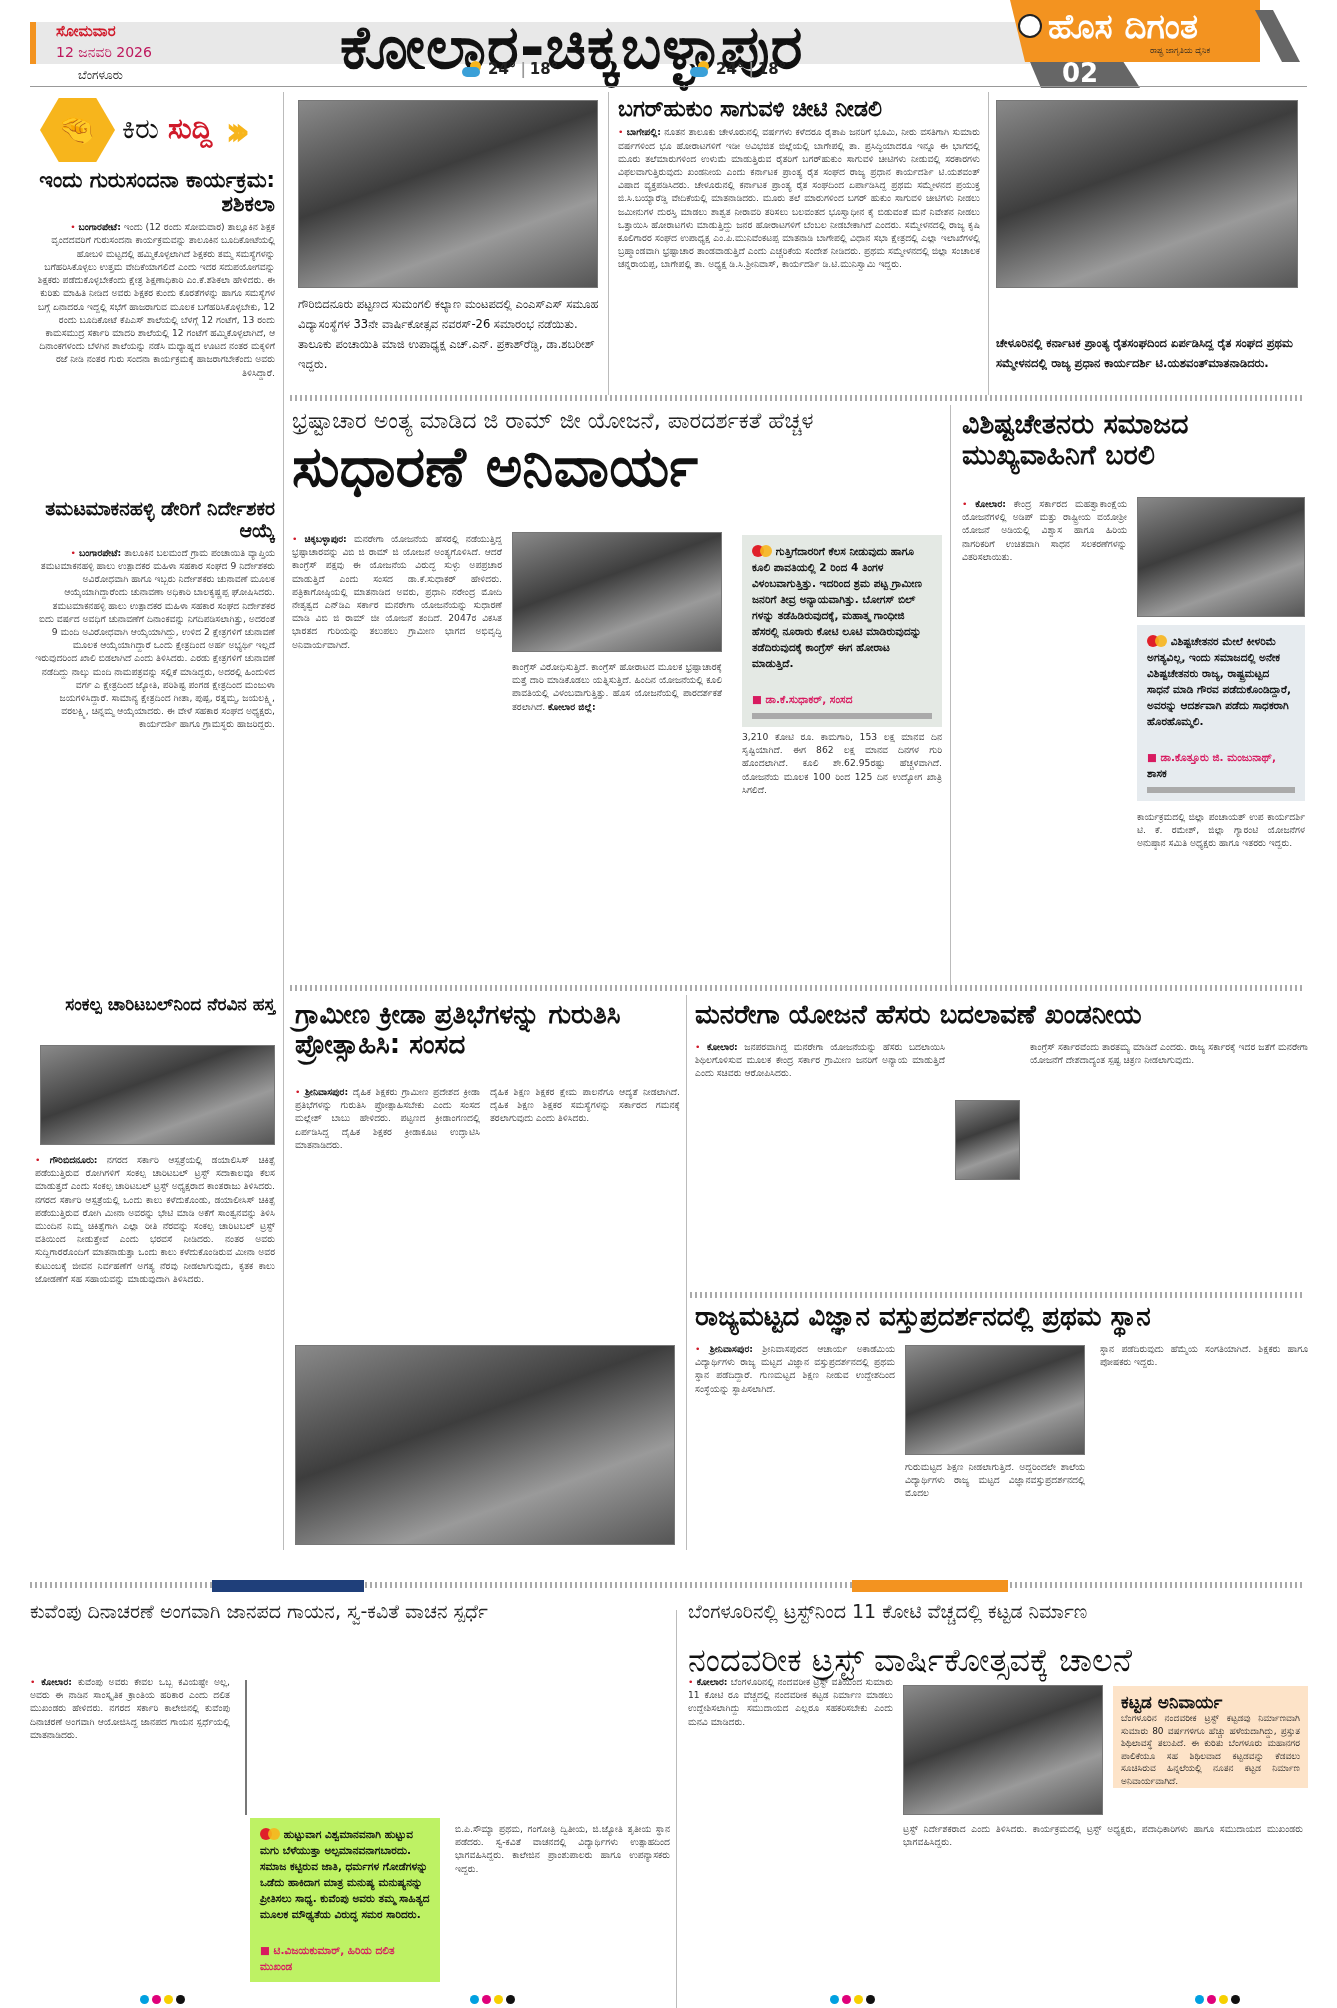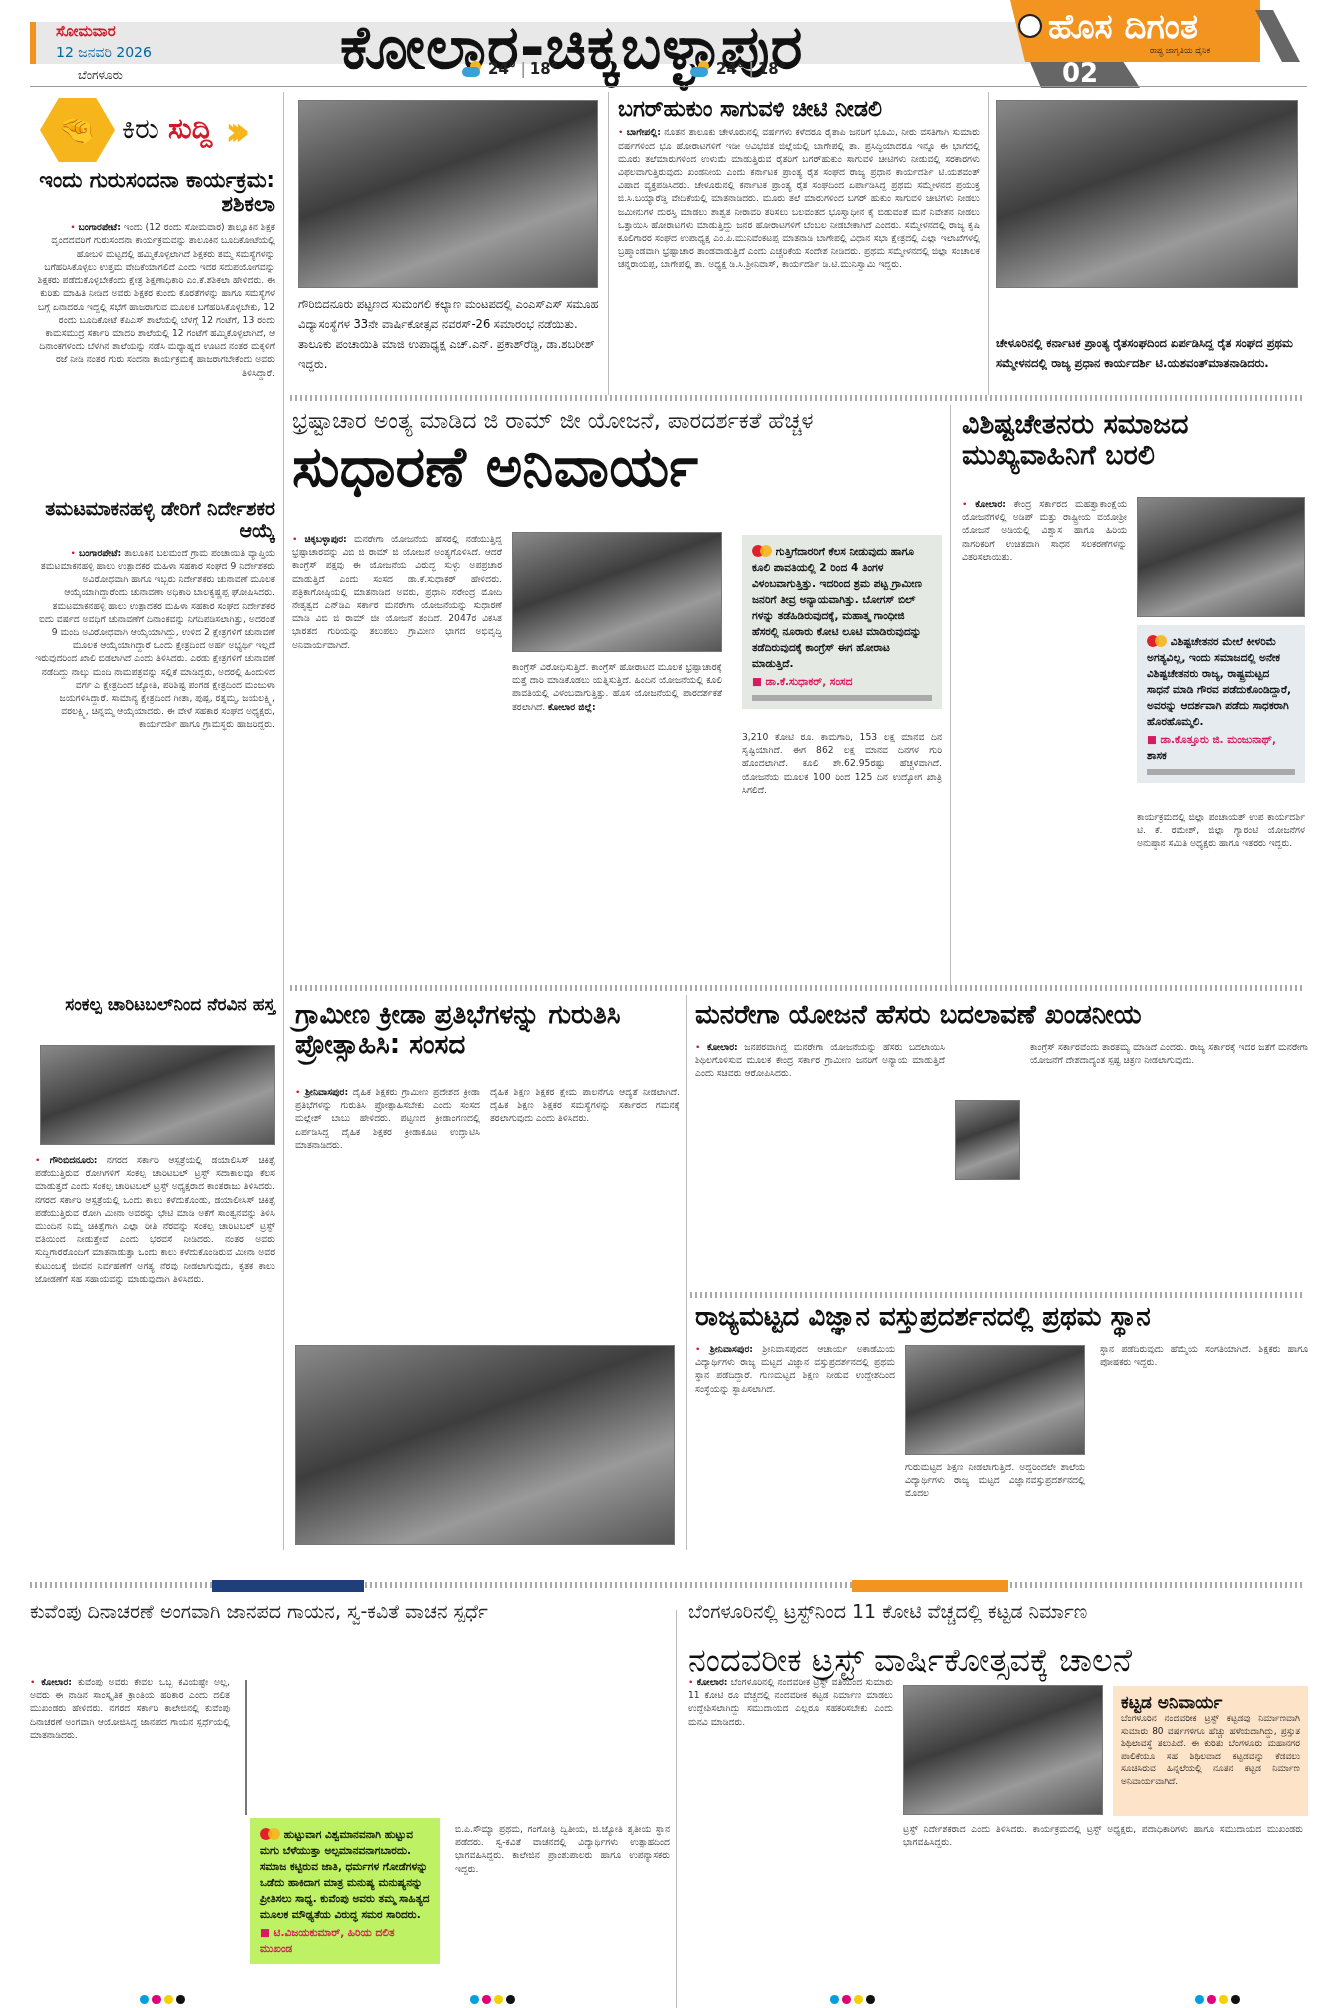--- a/index.html
+++ b/index.html
@@ -2,21 +2,21 @@
 <html><head>
 <meta charset="utf-8">
 <style>
 *{box-sizing:border-box;margin:0;padding:0}
 body{width:1337px;height:2008px;background:#fff;font-family:"DejaVu Sans",sans-serif;color:#111;position:relative;overflow:hidden}
 .abs{position:absolute}
 .masthead{left:0;top:0;width:1337px;height:90px}
 .mast-band{left:30px;top:22px;width:1000px;height:42px;background:#e8e8e8}
 .mast-orange{left:30px;top:22px;width:6px;height:42px;background:#f39320}
 .day{left:56px;top:22px;font-size:15px;font-weight:bold;color:#d01a2a}
-.date{left:56px;top:44px;font-size:14px;color:#0369a1}
+.date{left:56px;top:44px;font-size:14px;color:#be185d}
 .city{left:78px;top:68px;font-size:12px;color:#222}
 .title{left:340px;top:12px;font-size:60px;font-weight:900;letter-spacing:1px;color:#111;font-family:"DejaVu Sans",sans-serif}
 .weather{top:60px;font-size:15px;font-weight:bold;color:#222;display:flex;gap:4px;align-items:center}
 .wicon{width:22px;height:16px;position:relative}
 .wicon .sun{position:absolute;left:8px;top:0;width:11px;height:11px;border-radius:50%;background:#f7b51c}
 .wicon .cloud{position:absolute;left:0;top:6px;width:18px;height:10px;border-radius:6px;background:#3aa0d8}
 .brand-orange{left:1010px;top:0;width:250px;height:62px;background:#f39320;clip-path:polygon(0 0,100% 0,100% 100%,6% 100%)}
 .brand-grey{left:1255px;top:10px;width:45px;height:52px;background:#666;clip-path:polygon(0 0,40% 0,100% 100%,60% 100%)}
 .brand-name{left:1040px;top:6px;font-size:34px;font-weight:bold;color:#fff}
 .brand-tag{left:1150px;top:46px;font-size:8px;color:#222}
@@ -37,21 +37,21 @@
 .body .lead{font-weight:bold;color:#111}
 .body .dot{color:#d01a2a}
 .photo{background:linear-gradient(160deg,#8a8a8a,#3d3d3d 40%,#9a9a9a 70%,#555);border:1px solid #777}
 .caption{font-size:11.5px;line-height:20px;color:#111}
 .quote{background:#e4e9e4;padding:8px 10px;font-size:10.5px;font-weight:bold;line-height:16px;color:#111}
 .quote.blue{background:#e6ebef}
 .quote.peach{background:#bef264}
 .qmark{display:inline-block;width:20px;height:16px;position:relative;vertical-align:top}
 .qmark::before{content:"";position:absolute;left:0;top:2px;width:12px;height:12px;border-radius:50%;background:#e0202a}
 .qmark::after{content:"";position:absolute;left:8px;top:2px;width:12px;height:12px;border-radius:50%;background:#f7b51c;opacity:.9}
-.qauth{color:#d81b60;display:block;margin-top:2px}
+.qauth{color:#d81b60;display:block;margin-top:20px}
 .qauth::before{content:"■ ";color:#d81b60}
 .qbar{height:6px;background:#aaa;margin-top:6px}
 .colorbar{height:16px}
 .regmark{width:60px;display:flex;gap:3px}
 .regmark span{width:9px;height:9px;border-radius:50%}
 </style>
 </head>
 <body>
 
 <div class="abs masthead">
@@ -251,21 +251,21 @@
   <h2 style="font-size:32px;font-weight:400;margin-top:19px">ನಂದವರೀಕ ಟ್ರಸ್ಟ್ ವಾರ್ಷಿಕೋತ್ಸವಕ್ಕೆ ಚಾಲನೆ</h2>
 </div>
 <div class="abs body" style="left:688px;top:1675px;width:205px;height:320px">
   <span class="dot">• </span><span class="lead">ಕೋಲಾರ:</span>
   <span>ಬೆಂಗಳೂರಿನಲ್ಲಿ ನಂದವರೀಕ ಟ್ರಸ್ಟ್ ವತಿಯಿಂದ ಸುಮಾರು 11 ಕೋಟಿ ರೂ ವೆಚ್ಚದಲ್ಲಿ ನಂದವರೀಕ ಕಟ್ಟಡ ನಿರ್ಮಾಣ ಮಾಡಲು ಉದ್ದೇಶಿಸಲಾಗಿದ್ದು ಸಮುದಾಯದ ಎಲ್ಲರೂ ಸಹಕರಿಸಬೇಕು ಎಂದು ಮನವಿ ಮಾಡಿದರು.</span>
 </div>
 <div class="abs photo" style="left:903px;top:1685px;width:200px;height:130px"></div>
 <div class="abs body" style="left:903px;top:1822px;width:400px;height:175px">
   <span>ಟ್ರಸ್ಟ್ ನಿರ್ದೇಶಕರಾದ ಎಂದು ತಿಳಿಸಿದರು. ಕಾರ್ಯಕ್ರಮದಲ್ಲಿ ಟ್ರಸ್ಟ್ ಅಧ್ಯಕ್ಷರು, ಪದಾಧಿಕಾರಿಗಳು ಹಾಗೂ ಸಮುದಾಯದ ಮುಖಂಡರು ಭಾಗವಹಿಸಿದ್ದರು.</span>
 </div>
-<div class="abs" style="left:1113px;top:1686px;width:195px;height:130px;background:#fde3c8;padding:6px 8px">
+<div class="abs" style="left:1113px;top:1686px;width:195px;height:102px;background:#fde3c8;padding:6px 8px">
   <div style="font-size:17px;font-weight:bold">ಕಟ್ಟಡ ಅನಿವಾರ್ಯ</div>
   <div class="body" style="font-size:9px;line-height:12.5px;height:95px;color:#222">ಬೆಂಗಳೂರಿನ ನಂದವರೀಕ ಟ್ರಸ್ಟ್ ಕಟ್ಟಡವು ನಿರ್ಮಾಣವಾಗಿ ಸುಮಾರು 80 ವರ್ಷಗಳಿಗೂ ಹೆಚ್ಚು ಹಳೆಯದಾಗಿದ್ದು, ಪ್ರಸ್ತುತ ಶಿಥಿಲಾವಸ್ಥೆ ತಲುಪಿದೆ. ಈ ಕುರಿತು ಬೆಂಗಳೂರು ಮಹಾನಗರ ಪಾಲಿಕೆಯೂ ಸಹ ಶಿಥಿಲವಾದ ಕಟ್ಟಡವನ್ನು ಕೆಡವಲು ಸೂಚಿಸಿರುವ ಹಿನ್ನಲೆಯಲ್ಲಿ ನೂತನ ಕಟ್ಟಡ ನಿರ್ಮಾಣ ಅನಿವಾರ್ಯವಾಗಿದೆ.</div>
 </div>
 
 <div class="abs regmark" style="left:140px;top:1995px">
     <span style="background:#00a0e0"></span>
     <span style="background:#e0007a"></span>
     <span style="background:#f7d000"></span>
     <span style="background:#111"></span>
   </div>

